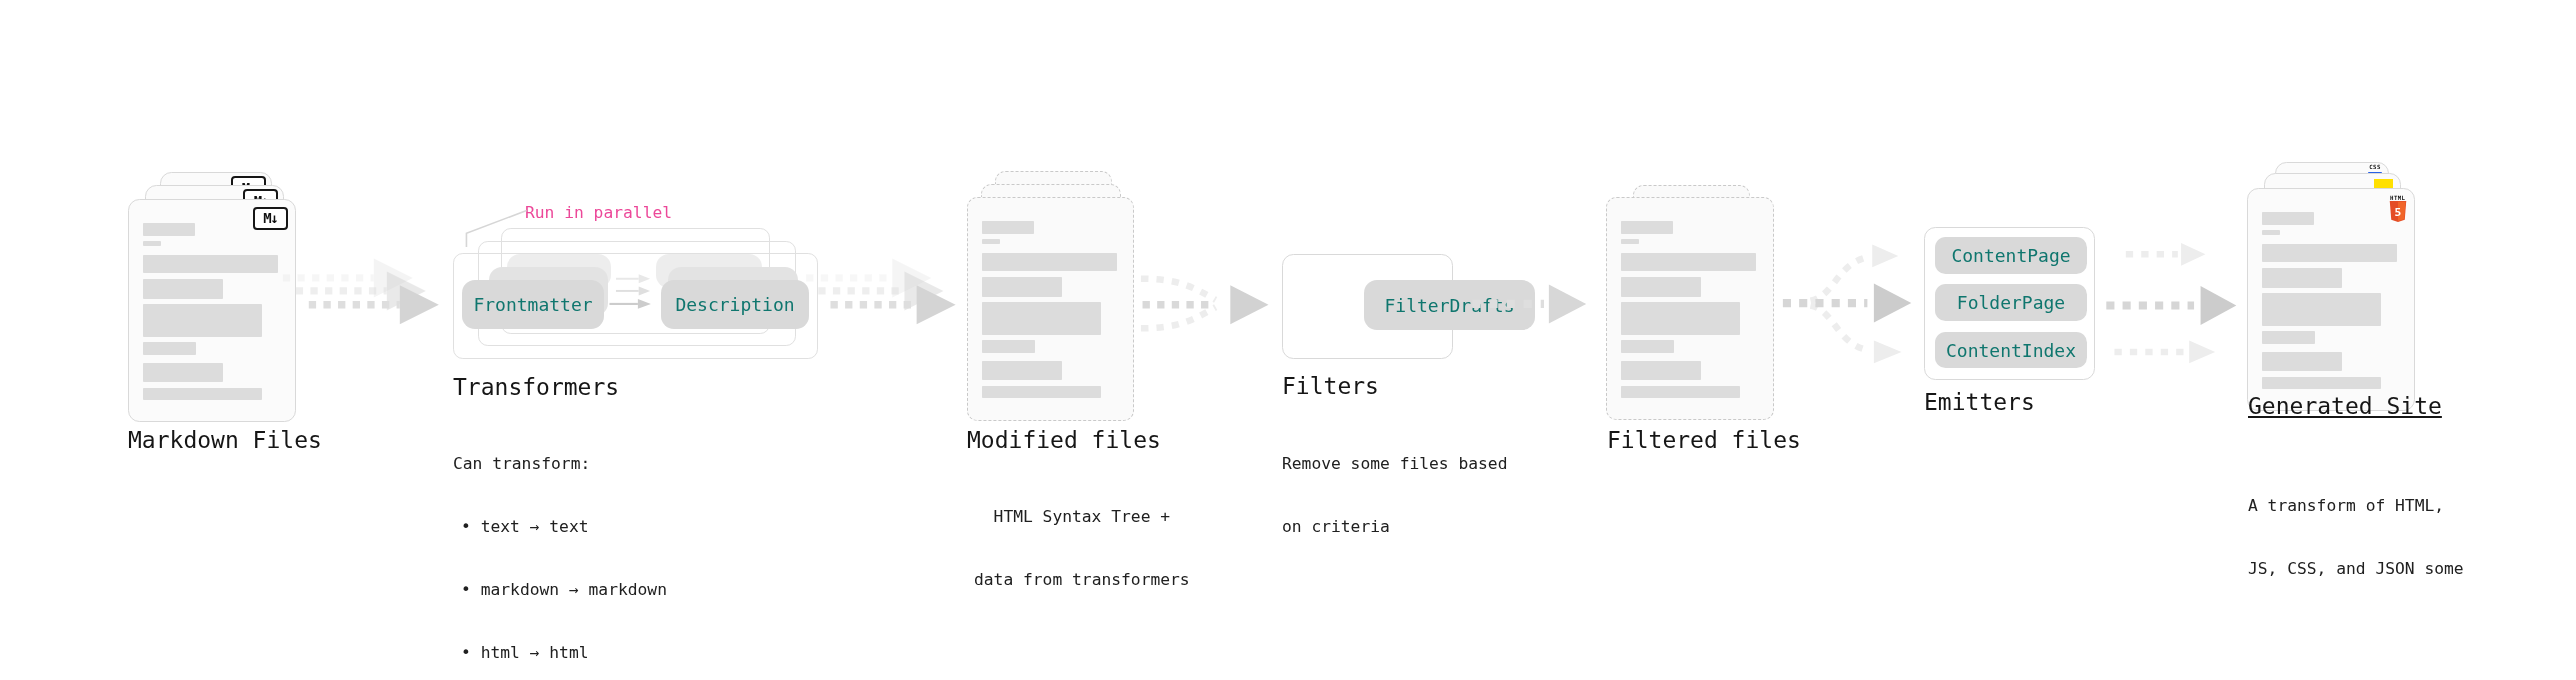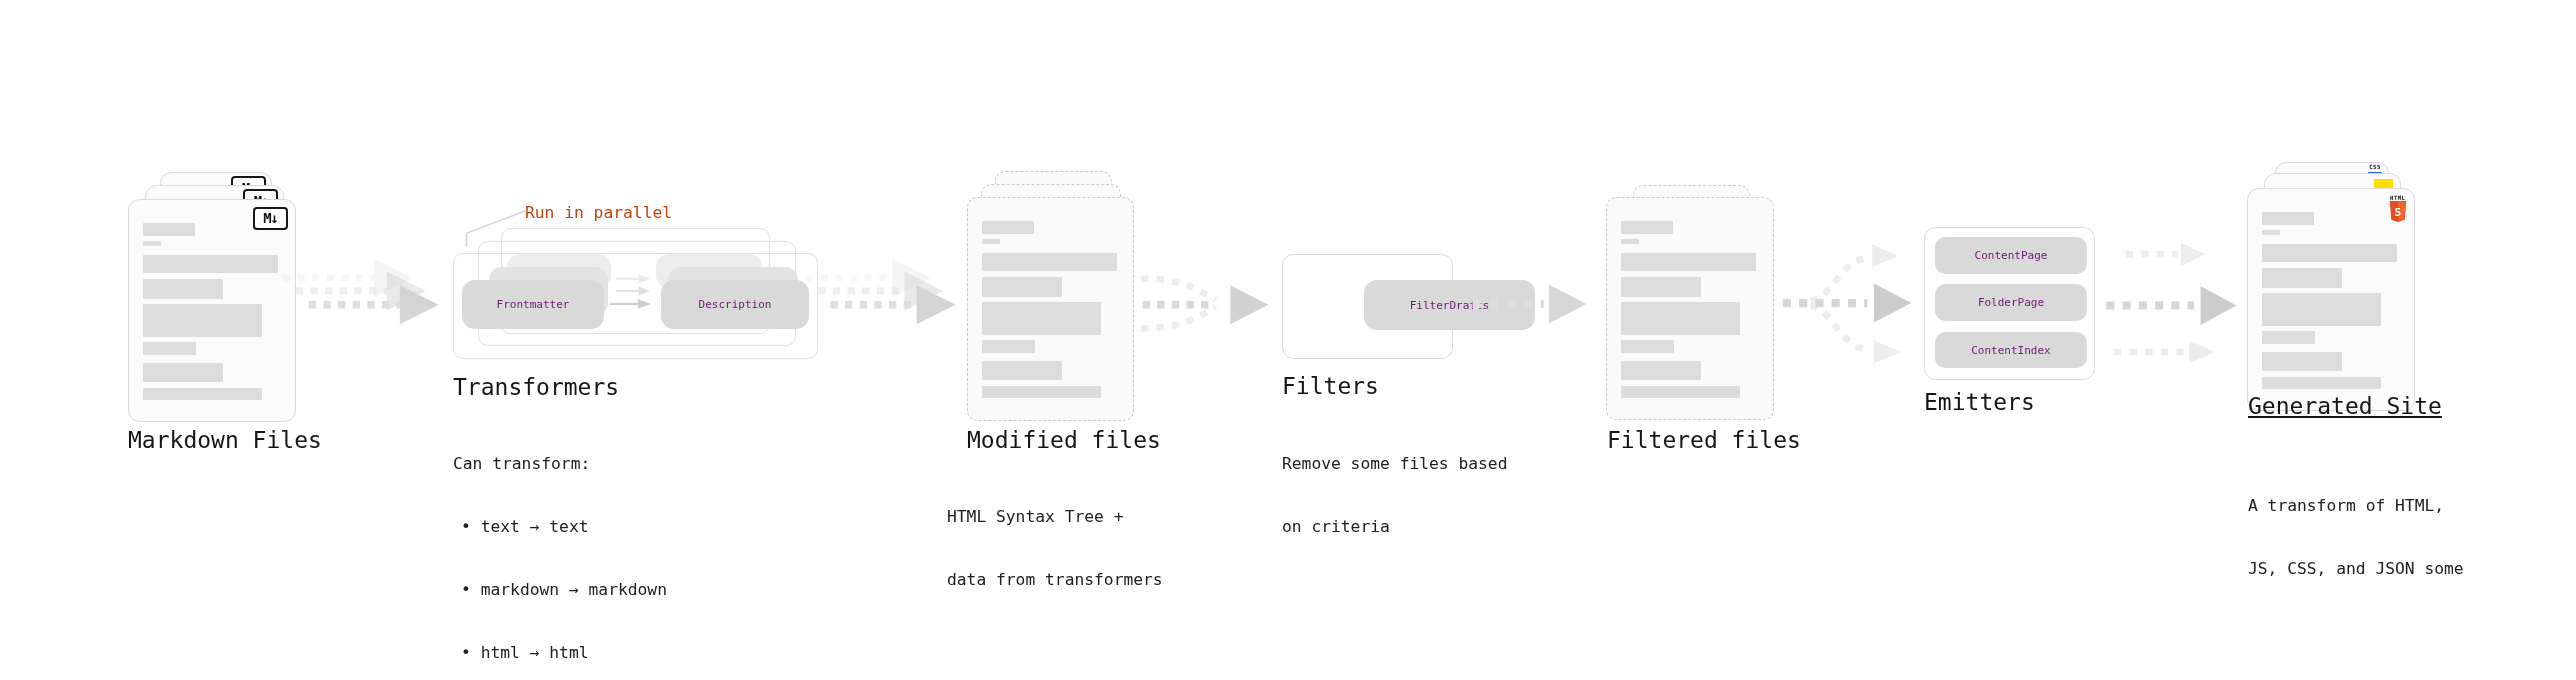--- a/index.html
+++ b/index.html
@@ -29,29 +29,29 @@
   .badge-css{position:absolute;top:2.4px;right:5.7px;width:14.6px;text-align:center;}
   .badge-css .t{font-size:5.7px;font-weight:bold;color:#111;line-height:5.7px;letter-spacing:0.4px;}
   .badge-css .u{height:3.3px;background:#2760E6;margin-top:0.8px;border-radius:0.8px;}
   .badge-js{position:absolute;top:4.9px;right:7.3px;width:18.7px;height:9px;background:#FFE000;}
   .badge-html5{position:absolute;top:5.7px;right:6.5px;width:19.5px;text-align:center;}
   .badge-html5 .t{font-size:5.7px;font-weight:bold;color:#111;line-height:6.5px;letter-spacing:0.4px;}
   
   .box{position:absolute;border:1.6px solid #e0e0e0;border-radius:9.8px;background:transparent;}
   .panel{position:absolute;border:1.6px solid #d9d9d9;border-radius:11.4px;background:#ffffff;}
   .pill{position:absolute;background:#d9d9d9;border-radius:13px;display:flex;align-items:center;
-    justify-content:center;font-size:11px;color:#701a75;white-space:pre;}
+    justify-content:center;font-size:18px;color:#0f766e;white-space:pre;}
   .pill.small{border-radius:10.6px;}
   .ghost1{background:#e3e3e3;}
   .ghost2{background:#ededed;}
   
   .title{position:absolute;font-size:23px;font-weight:500;line-height:1;color:#161616;white-space:pre;}
   .desc{position:absolute;font-size:16.3px;line-height:21px;color:#202020;white-space:pre;}
   .desc .indent{padding-left:8.1px;}
-  .callout-text{position:absolute;font-size:16.3px;line-height:1;color:#c2410c;white-space:pre;}
+  .callout-text{position:absolute;font-size:16.3px;line-height:1;color:#ec4899;white-space:pre;}
   svg.overlay{position:absolute;left:0;top:0;pointer-events:none;}
 </style>
 </head>
 <body>
 
 <div id="canvas">
 
   <div class="doc layer" style="left:160px;top:172px;width:110px;height:42px;">
     <div class="badge-md">M↓</div>
   </div>
@@ -102,21 +102,21 @@
       <div class="bar b2"></div>
       <div class="bar b3"></div>
       <div class="bar b4"></div>
       <div class="bar b5"></div>
       <div class="bar b6"></div>
       <div class="bar b7"></div>
       <div class="bar b8"></div>
     </div>
   </div>
   <div class="title" style="left:967px;top:429px;">Modified files</div>
-  <div class="desc" style="left:947px;top:464px;">
+  <div class="desc" style="left:974px;top:464px;text-align:center;">
     <div>HTML Syntax Tree +</div>
     <div>data from transformers</div>
   </div>
 
   <div class="panel" style="left:1282px;top:254px;width:169px;height:103px;"></div>
   <div class="pill" style="left:1364px;top:280px;width:171px;height:50px;">FilterDrafts</div>
   <div class="title" style="left:1282px;top:375px;">Filters</div>
   <div class="desc" style="left:1282px;top:411px;">
     <div>Remove some files based</div>
     <div>on criteria</div>

